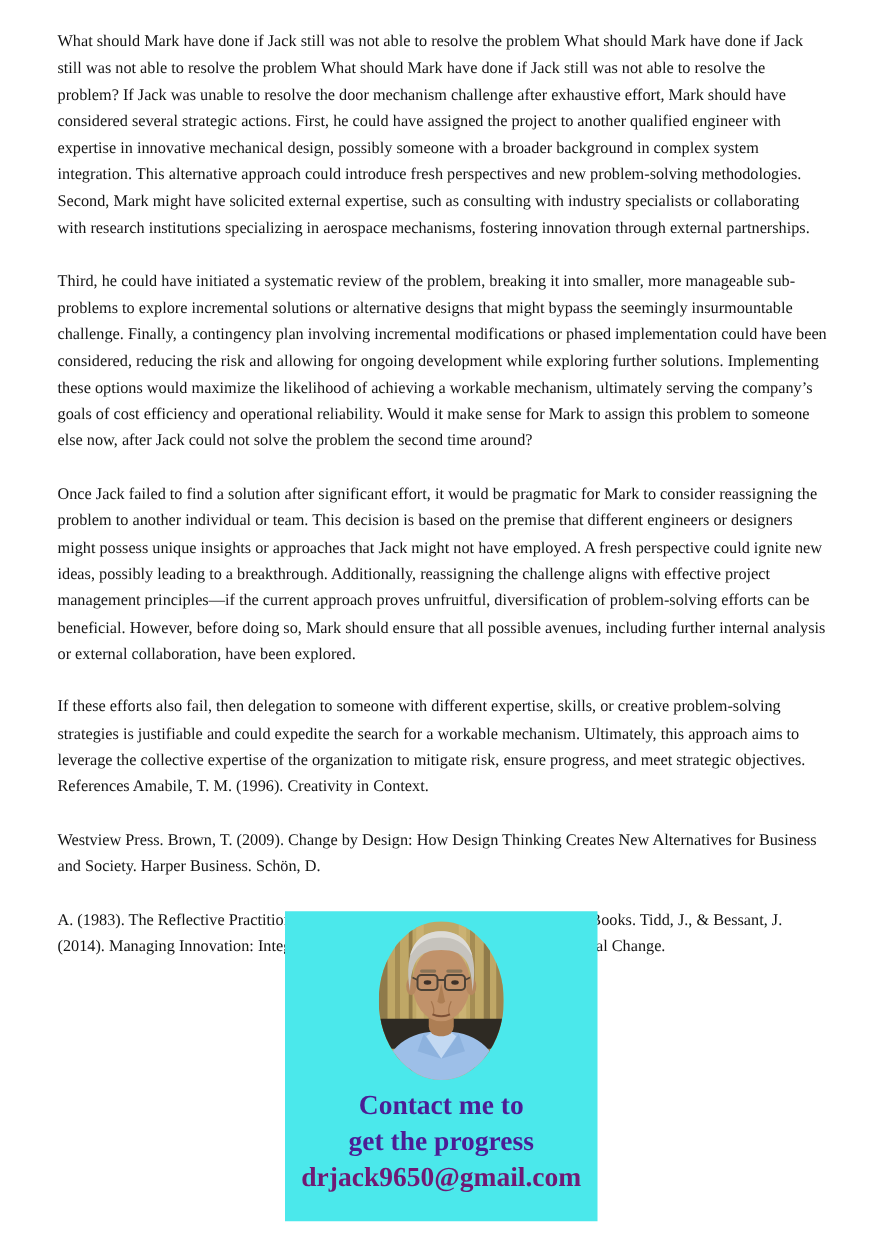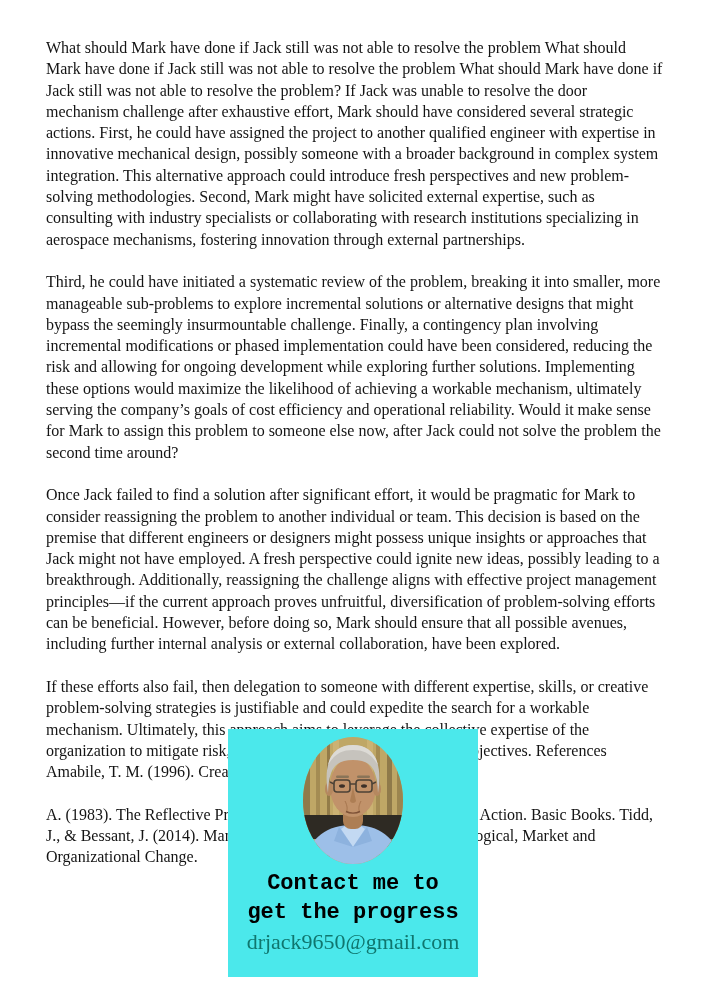--- a/index.html
+++ b/index.html
@@ -12,23 +12,23 @@
     font-family: "Liberation Serif", serif;
   }
   .page {
     position: absolute;
     inset: 0;
     background: #ffffff;
   }
   .doc-text {
     position: absolute;
     left: 46px;
-    top: 37px;
+    top: 22px;
     width: 617px;
-    font-size: 16px;
+    font-size: 13px;
     line-height: 21.3px;
     color: #141414;
   }
   .doc-text p {
     margin: 0 0 21.3px 0;
   }
   .overlay {
     position: absolute;
     left: 228px;
     top: 729px;
@@ -43,48 +43,49 @@
     width: 100px;
     height: 127px;
     margin-top: 8px;
     border-radius: 50%;
     overflow: hidden;
     flex: 0 0 auto;
   }
   .portrait svg { display: block; width: 100%; height: 100%; }
   .headline {
     margin-top: 5px;
-    font-family: Liberation Mono, monospace;
+    font-family: Liberation Serif, serif;
     font-weight: 700;
     font-size: 22px;
     line-height: 29px;
-    color: #000000;
+    color: #4c1d95;
     text-align: center;
     white-space: nowrap;
   }
   .email {
     margin-top: 3px;
     font-family: "Liberation Serif", serif;
-    font-weight: 400;
+    font-weight: 700;
     font-size: 22px;
     line-height: 24px;
-    color: #0f766e;
+    color: #701a75;
     white-space: nowrap;
   }
 </style>
 </head>
 <body style="background: rgb(255, 255, 255);">
 
 <div class="page">
 
   <main class="doc-text">
     <p>What should Mark have done if Jack still was not able to resolve the problem What should Mark have done if Jack still was not able to resolve the problem What should Mark have done if Jack still was not able to resolve the problem? If Jack was unable to resolve the door mechanism challenge after exhaustive effort, Mark should have considered several strategic actions. First, he could have assigned the project to another qualified engineer with expertise in innovative mechanical design, possibly someone with a broader background in complex system integration. This alternative approach could introduce fresh perspectives and new problem-solving methodologies. Second, Mark might have solicited external expertise, such as consulting with industry specialists or collaborating with research institutions specializing in aerospace mechanisms, fostering innovation through external partnerships.</p>
     <p>Third, he could have initiated a systematic review of the problem, breaking it into smaller, more manageable sub-problems to explore incremental solutions or alternative designs that might bypass the seemingly insurmountable challenge. Finally, a contingency plan involving incremental modifications or phased implementation could have been considered, reducing the risk and allowing for ongoing development while exploring further solutions. Implementing these options would maximize the likelihood of achieving a workable mechanism, ultimately serving the company’s goals of cost efficiency and operational reliability. Would it make sense for Mark to assign this problem to someone else now, after Jack could not solve the problem the second time around?</p>
     <p>Once Jack failed to find a solution after significant effort, it would be pragmatic for Mark to consider reassigning the problem to another individual or team. This decision is based on the premise that different engineers or designers might possess unique insights or approaches that Jack might not have employed. A fresh perspective could ignite new ideas, possibly leading to a breakthrough. Additionally, reassigning the challenge aligns with effective project management principles—if the current approach proves unfruitful, diversification of problem-solving efforts can be beneficial. However, before doing so, Mark should ensure that all possible avenues, including further internal analysis or external collaboration, have been explored.</p>
     <p>If these efforts also fail, then delegation to someone with different expertise, skills, or creative problem-solving strategies is justifiable and could expedite the search for a workable mechanism. Ultimately, this approach aims to leverage the collective expertise of the organization to mitigate risk, ensure progress, and meet strategic objectives. References Amabile, T. M. (1996). Creativity in Context.</p>
+    <p>Westview Press. Brown, T. (2009). Change by Design: How Design Thinking Creates New Alternatives for Business and Society. Harper Business. Schön, D.</p>
     <p>A. (1983). The Reflective Practitioner: How Professionals Think in Action. Basic Books. Tidd, J., &amp; Bessant, J. (2014). Managing Innovation: Integrating Technological, Market and Organizational Change.</p>
   </main>
 
   <aside class="overlay" style="background: rgb(75, 232, 235);">
 
     <div class="portrait">
       <svg viewBox="0 0 100 127" xmlns="http://www.w3.org/2000/svg">
 
         <rect x="0" y="0" width="100" height="127" fill="#bfa766"></rect>
         <rect x="0" y="0" width="7" height="127" fill="#8f7a4a"></rect>

